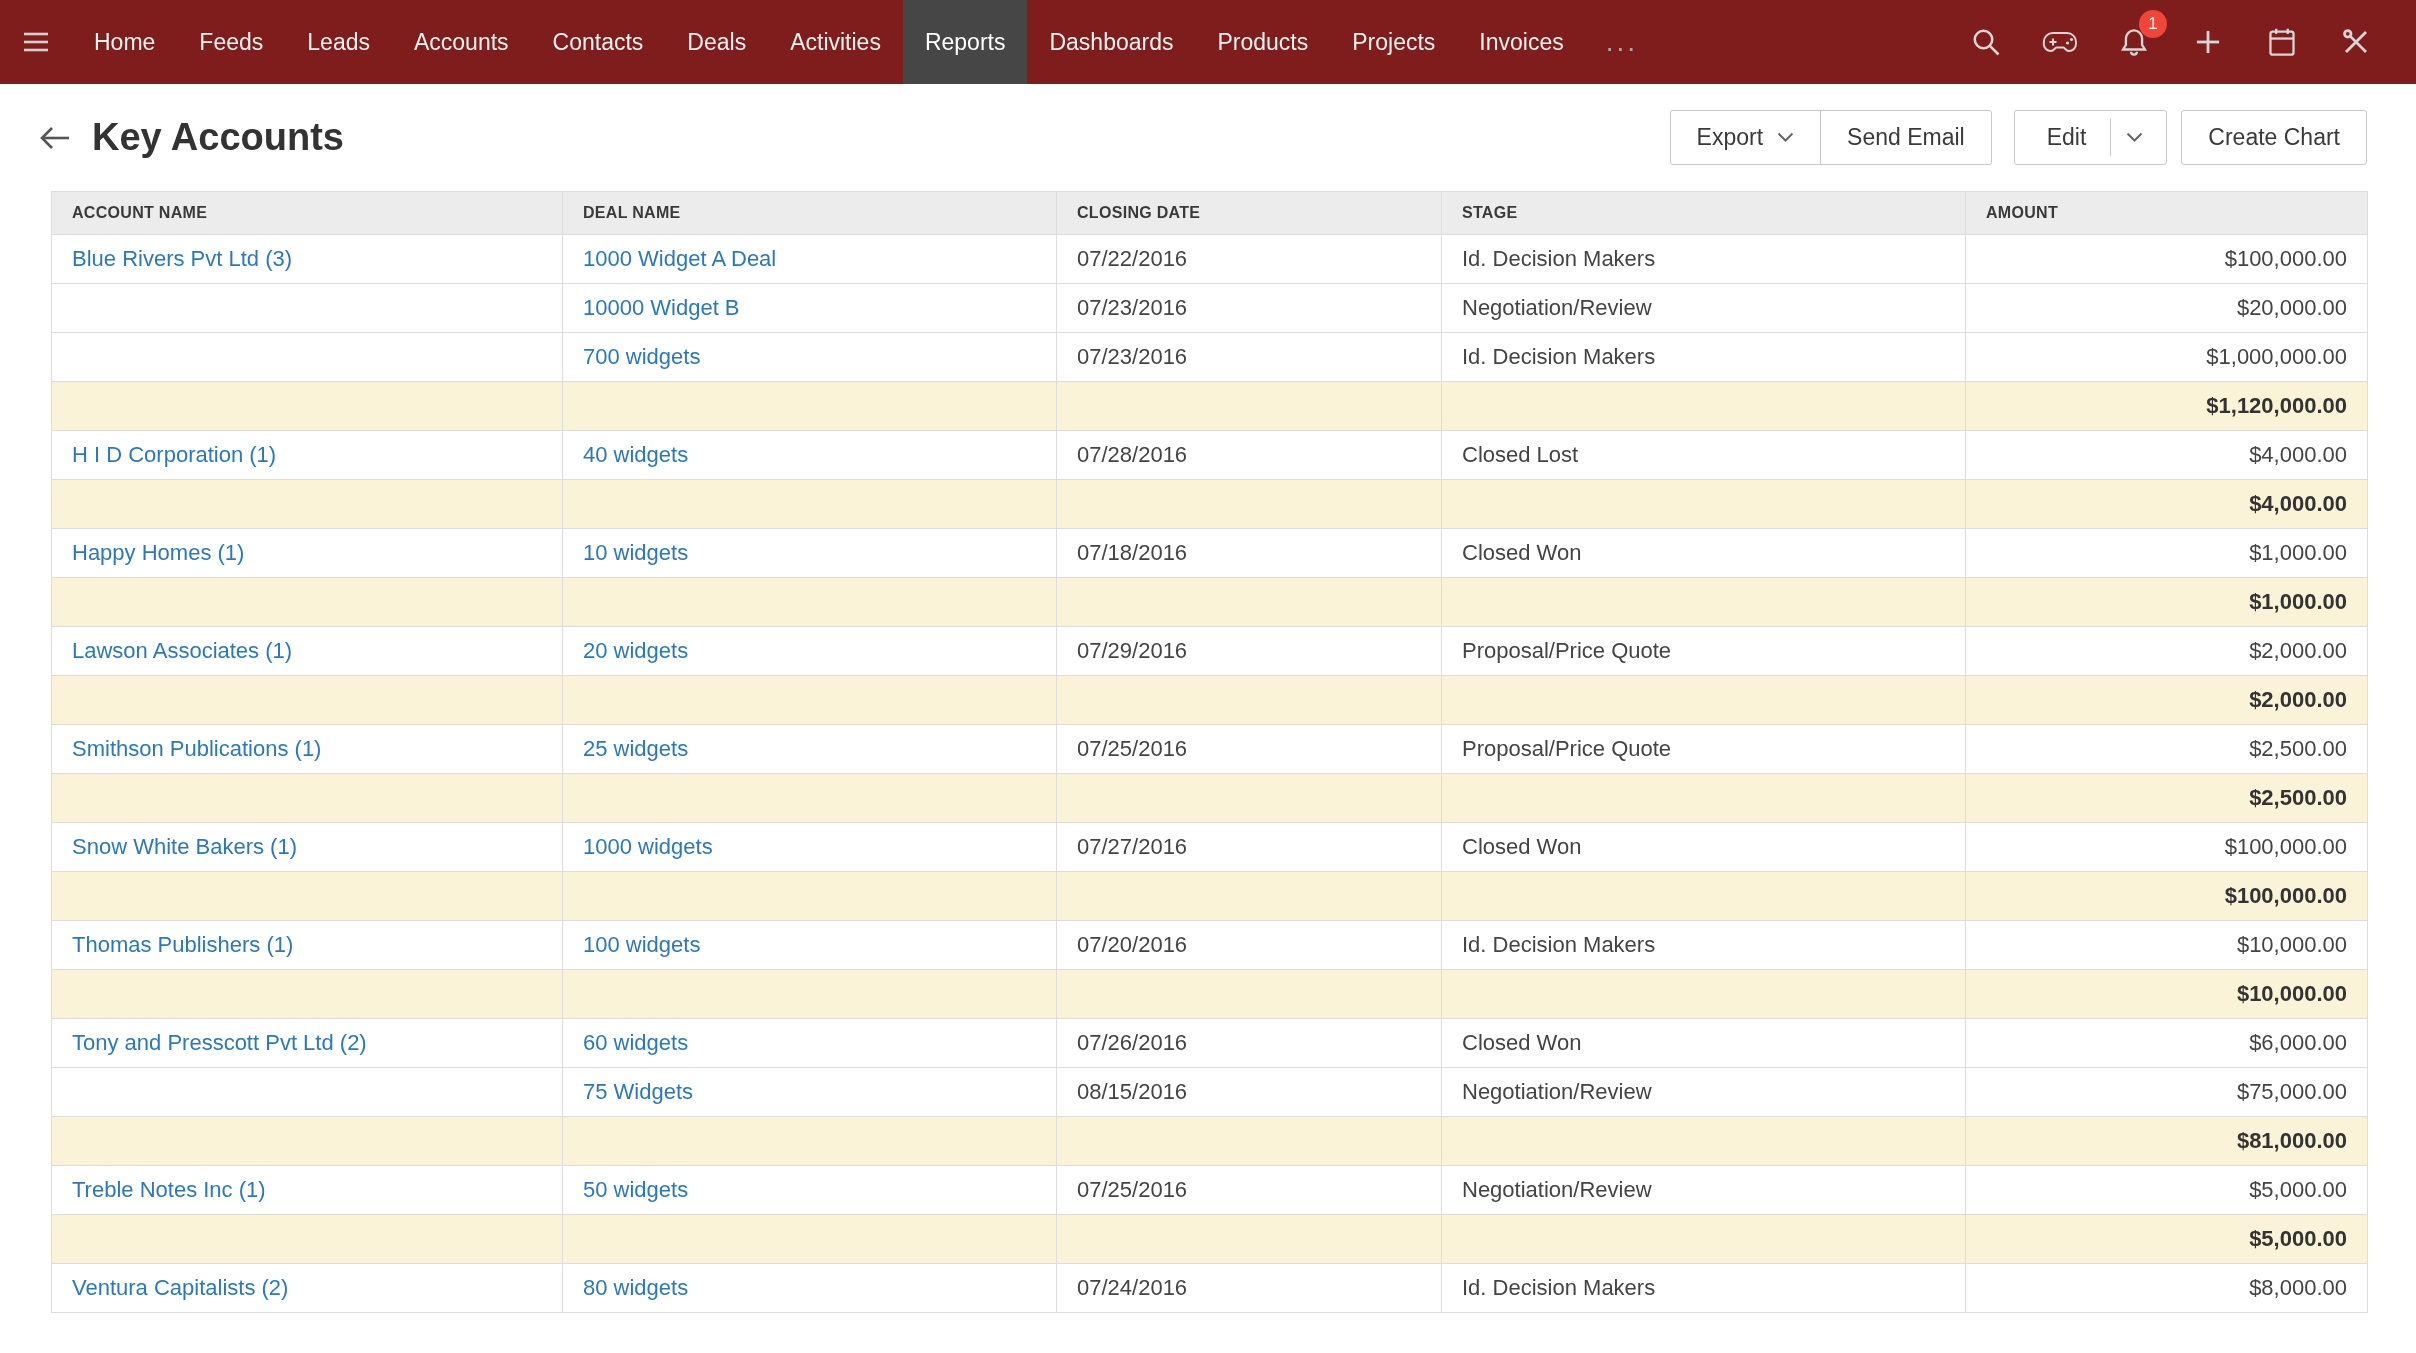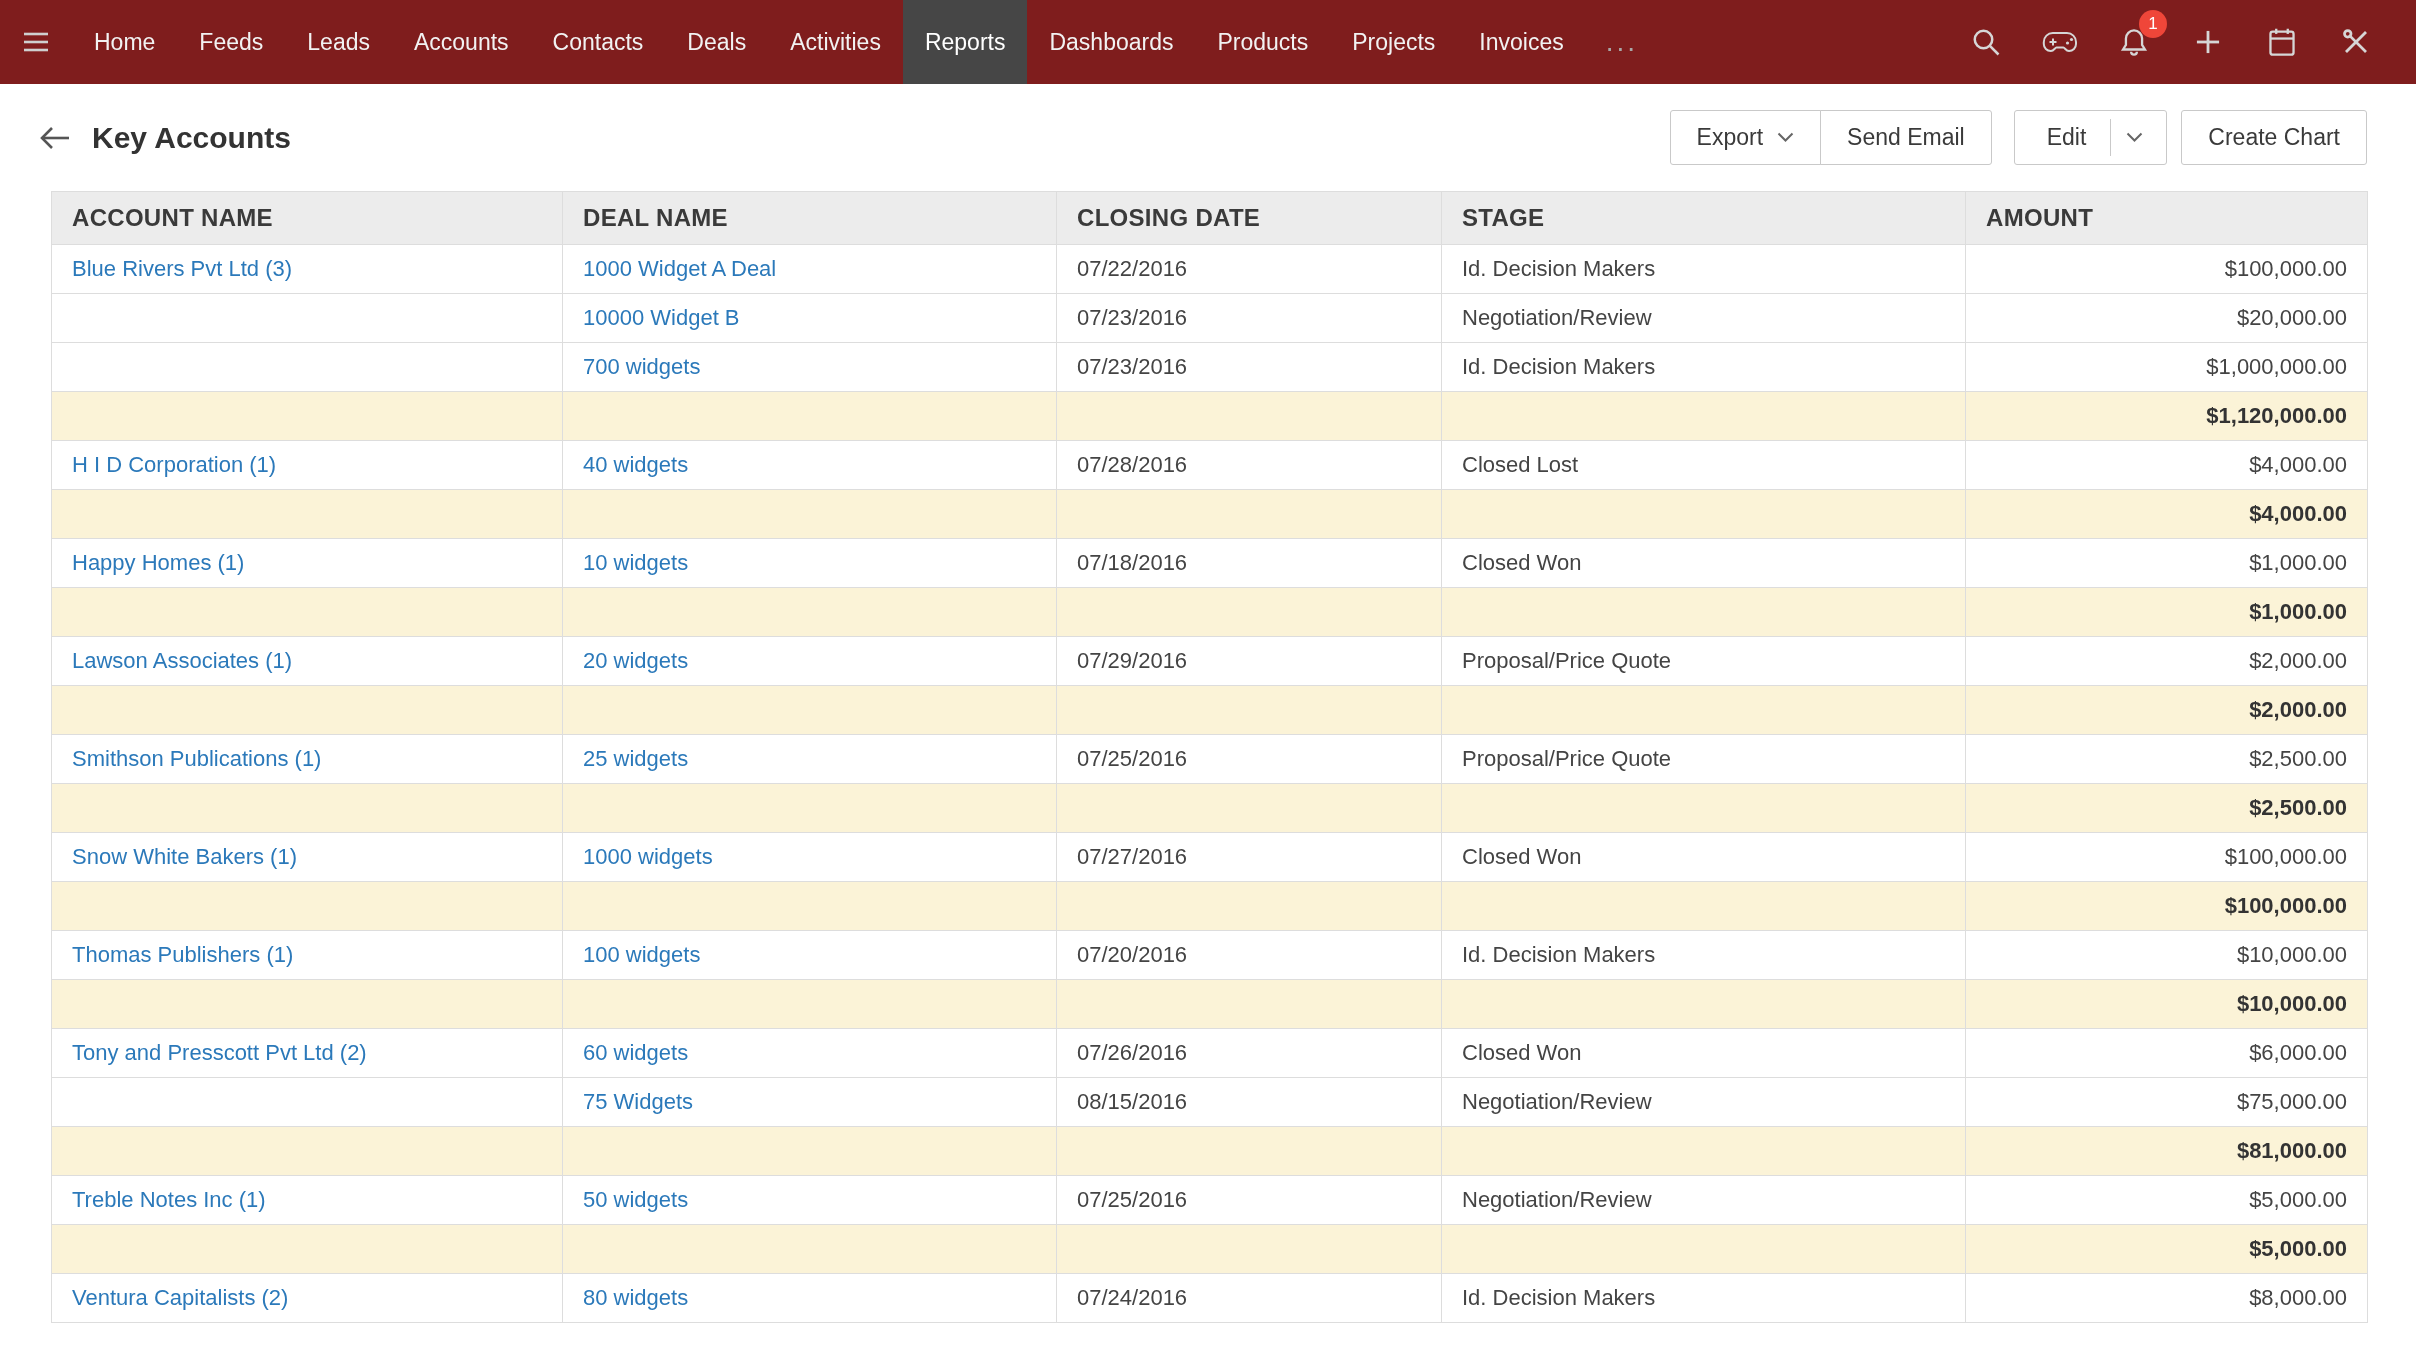--- a/index.html
+++ b/index.html
@@ -71,21 +71,21 @@
     display: flex; align-items: center;
     padding: 0 49px 0 32px;
   }
   .back-button {
     width: 46px; height: 46px;
     display: flex; align-items: center; justify-content: center;
     cursor: pointer;
   }
   .page-title {
     margin-left: 14px;
-    font-size: 30px;
+    font-size: 38px;
     font-weight: bold;
     color: #333333;
   }
   .header-actions { margin-left: auto; display: flex; align-items: center; }
   .btn {
     height: 55px;
     background: #ffffff;
     border: 1px solid #c9c9c9;
     border-radius: 3px;
     font-size: 23px;
@@ -112,21 +112,21 @@
   .report-table {
     width: 2316px;
     margin-left: 51px;
     border-collapse: collapse;
     table-layout: fixed;
   }
   .report-table th, .report-table td { border: 1px solid #dddddd; }
   .report-table th {
     background: #ececec;
     text-align: left;
-    font-size: 24px;
+    font-size: 16px;
     font-weight: bold;
     color: #3a3a3a;
     padding: 12px 20px;
     letter-spacing: 0.3px;
   }
   .report-table td {
     font-size: 22px;
     color: #444444;
     padding: 12px 20px;
     height: 48px;

